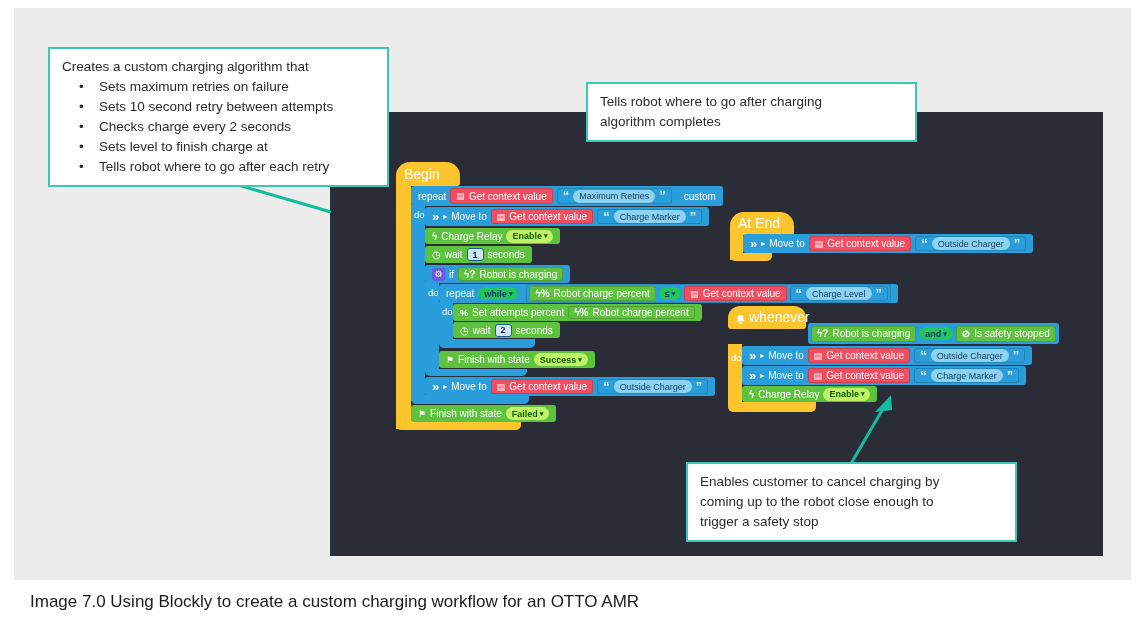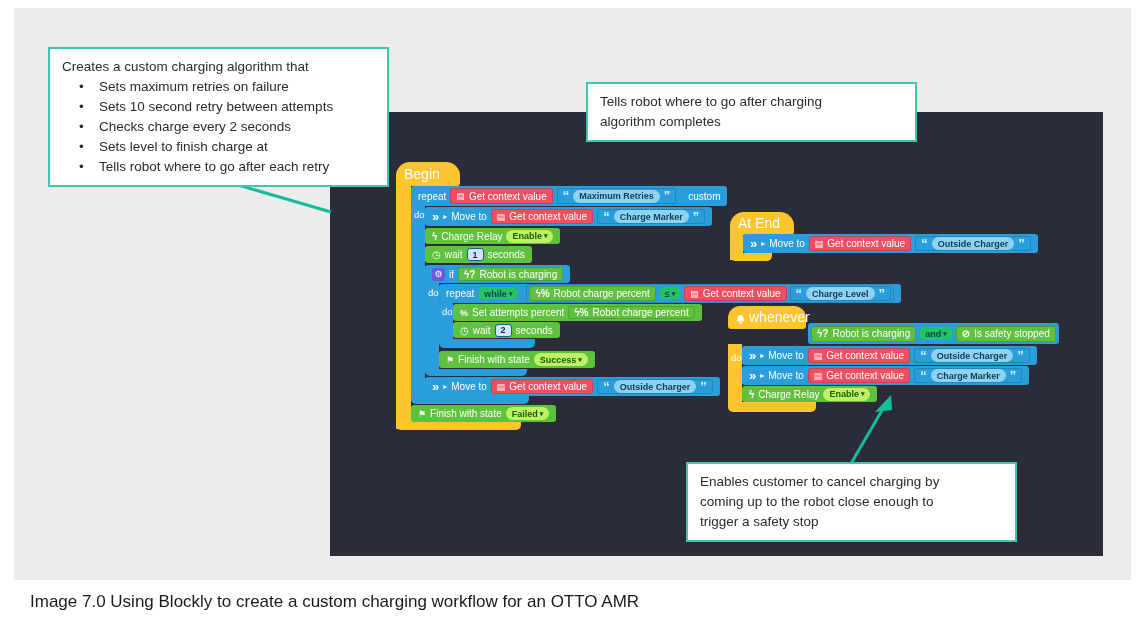--- a/index.html
+++ b/index.html
@@ -30,21 +30,21 @@
   .blue{background:var(--blue)} .green{background:var(--green)}
   .red{background:var(--red)} .yellow{background:var(--yellow)}
   .seg{display:inline-flex;align-items:center;gap:4px;height:calc(100% - 4px);
        border-radius:3px;padding:0 6px;box-shadow:inset 0 0 0 1px rgba(0,0,0,.16)}
   .cmp{display:inline-flex;align-items:center;gap:3px;height:100%;border-radius:3px;
        padding:2px 3px;background:var(--blue);box-shadow:inset 0 0 0 1px rgba(0,0,0,.12)}
   .pill{display:inline-flex;align-items:center;gap:2px;height:13px;border-radius:8px;
         padding:0 6px;font-size:9px;font-weight:bold}
   .pill-blue{background:#22c55e;color:#0d3c5c}
   .pill-green{background:#bef264;color:#185c0d}
-  .pill-str{background:#8ed2f2;color:#0d3c5c;font-weight:bold}
+  .pill-str{background:#8ed2f2;color:#0d3c5c;font-weight:normal}
   .numfield{display:inline-flex;align-items:center;height:13px;border-radius:3px;
             padding:0 5px;font-size:9px;font-weight:bold;background:#cfe6f8;
             border:1px solid #1b5f93;color:#102c44}
   .q{color:rgba(255,255,255,.85);font-weight:bold;font-size:13px;line-height:10px}
   .arrowdn{font-size:7px}
   .spine,.lip{position:absolute;z-index:1}
   .lip{border-radius:0 0 5px 5px}
   .hat{position:absolute;display:flex;align-items:flex-end;padding:0 0 4px 8px;
        color:#fff;font-size:14px;border-radius:14px 14px 3px 3px;z-index:2}
   .wlabel{position:absolute;color:#fff;font-size:9.5px;z-index:4}

